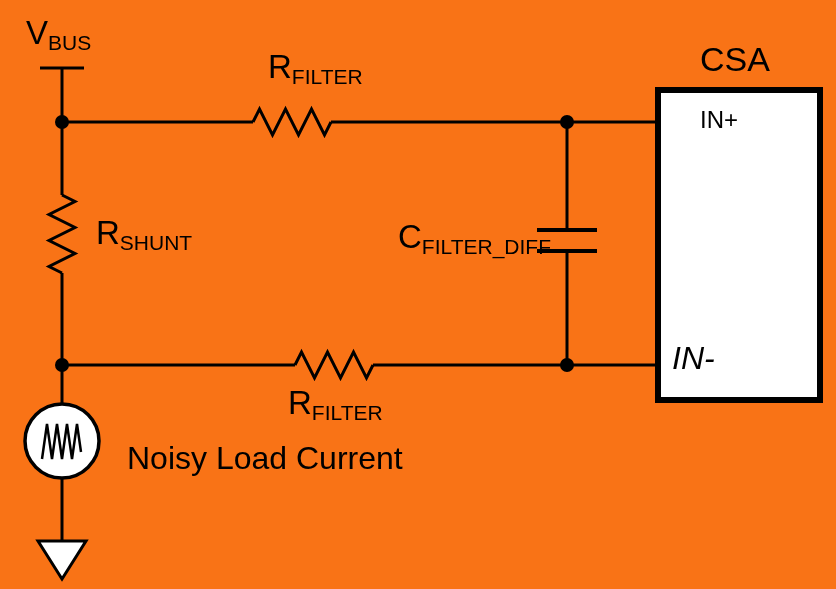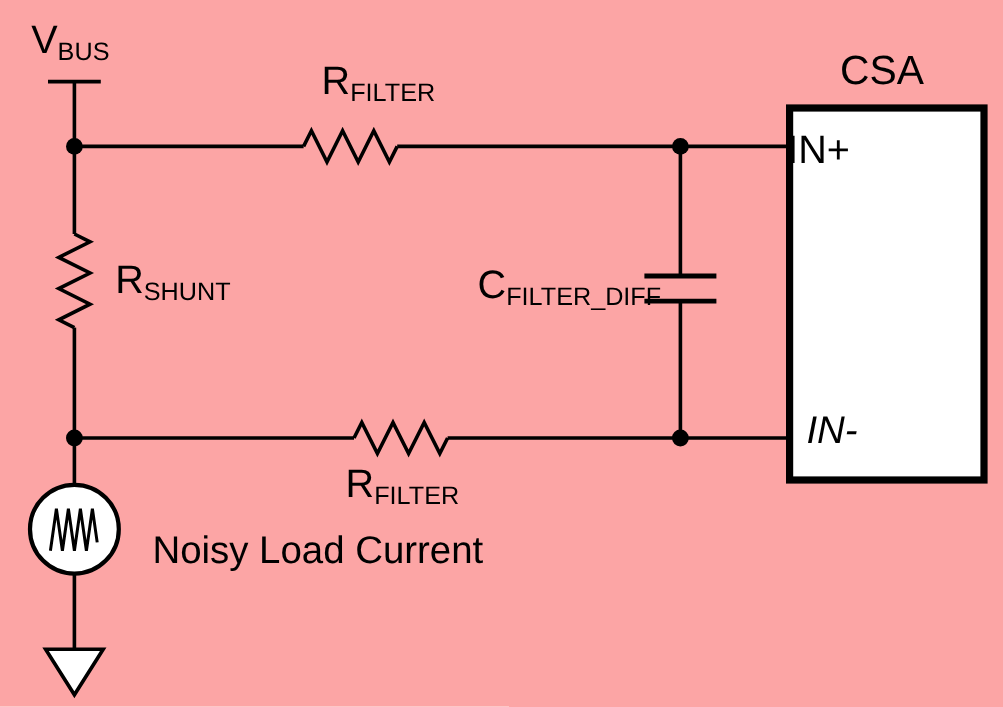--- a/index.html
+++ b/index.html
@@ -5,21 +5,21 @@
   html, body {
     margin: 0;
     padding: 0;
     background: #ffffff;
     font-family: "Liberation Sans", sans-serif;
   }
   #canvas {
     position: relative;
     width: 836px;
     height: 589px;
-    background: #fca5a5;
+    background: #f97316;
     overflow: hidden;
   }
   #schematic-svg {
     position: absolute;
     left: 0;
     top: 0;
   }
   .lbl {
     position: absolute;
     color: #000;
@@ -30,21 +30,21 @@
   .lbl .main { font-size: 33px; }
   .lbl .sub {
     font-size: 21px;
     vertical-align: -6px;
   }
   .lbl-vbus      { left: 26px;  top: 16px; }
   .lbl-rfilter-top { left: 268px; top: 50px; }
   .lbl-csa       { left: 700px; top: 42px; font-size: 34px; }
   .lbl-rshunt    { left: 96px;  top: 216px; }
   .lbl-cfilter   { left: 398px; top: 220px; }
-  .lbl-inplus    { left: 656px; top: 108px; font-size: 33px; }
+  .lbl-inplus    { left: 700px; top: 108px; font-size: 24px; }
   .lbl-inminus   { left: 672px; top: 342px; font-size: 32px; font-style: italic; }
   .lbl-rfilter-bottom { left: 288px; top: 386px; }
   .lbl-noisy     { left: 127px; top: 442px; font-size: 32px; }
 </style>
 </head>
 <body>
 
 <div id="canvas">
 
   <svg id="schematic-svg" width="836" height="589" viewBox="0 0 836 589">

